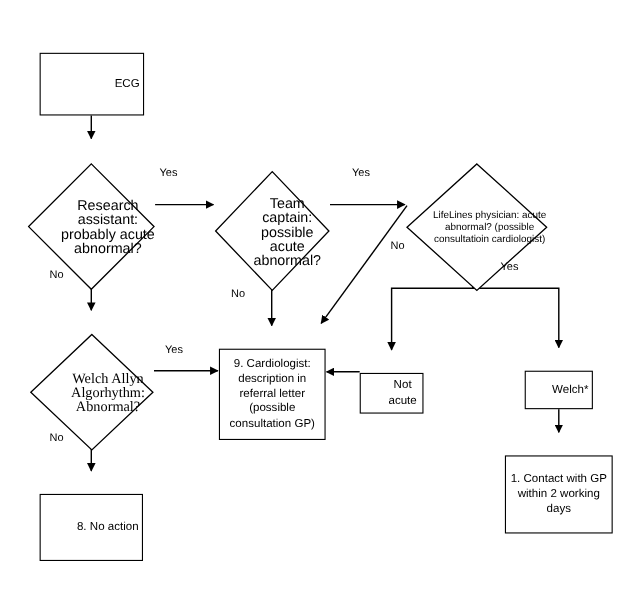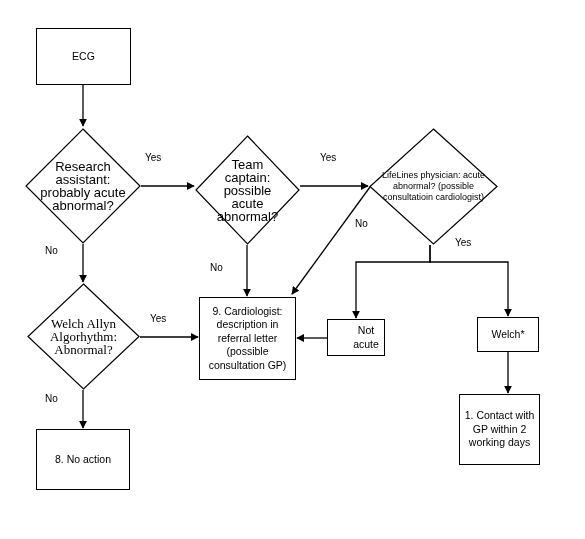--- a/index.html
+++ b/index.html
@@ -19,22 +19,23 @@
     position: absolute;
     left: 0; top: 0;
     width: 585px;
     height: 539px;
   }
   .node {
     position: absolute;
     box-sizing: border-box;
     display: flex;
     align-items: center;
-    justify-content: center;
+    justify-content: flex-end;
     text-align: center;
+    margin-top: 20px;
   }
   .box {
     border: 1.3px solid #000000;
     background: #ffffff;
   }
   .box .txt {
     font-size: 10.5px;
     line-height: 13.5px;
     color: #000000;
     padding: 0 3px;
@@ -144,21 +145,21 @@
   </div>
 
   <div class="node box" style="left:327px; top:319px; width:58px; height:37px;padding-left:20px;">
     <span class="txt">Not acute</span>
   </div>
 
   <div class="node box" style="left:477px; top:317px; width:62px; height:35px;">
     <span class="txt">Welch*</span>
   </div>
 
-  <div class="node box" style="left:459px; top:394px; width:81px; height:71px;">
+  <div class="node box" style="left:459px; top:394px; width:98px; height:71px;">
     <span class="txt">1. Contact with GP within 2 working days</span>
   </div>
 
   <div class="node box" style="left:36px; top:429px; width:94px; height:61px;">
     <span class="txt">8. No action</span>
   </div>
 
   <div class="edge-label" style="left:145px; top:152px;">Yes</div>
   <div class="edge-label" style="left:45px; top:245px;">No</div>
   <div class="edge-label" style="left:320px; top:152px;">Yes</div>

